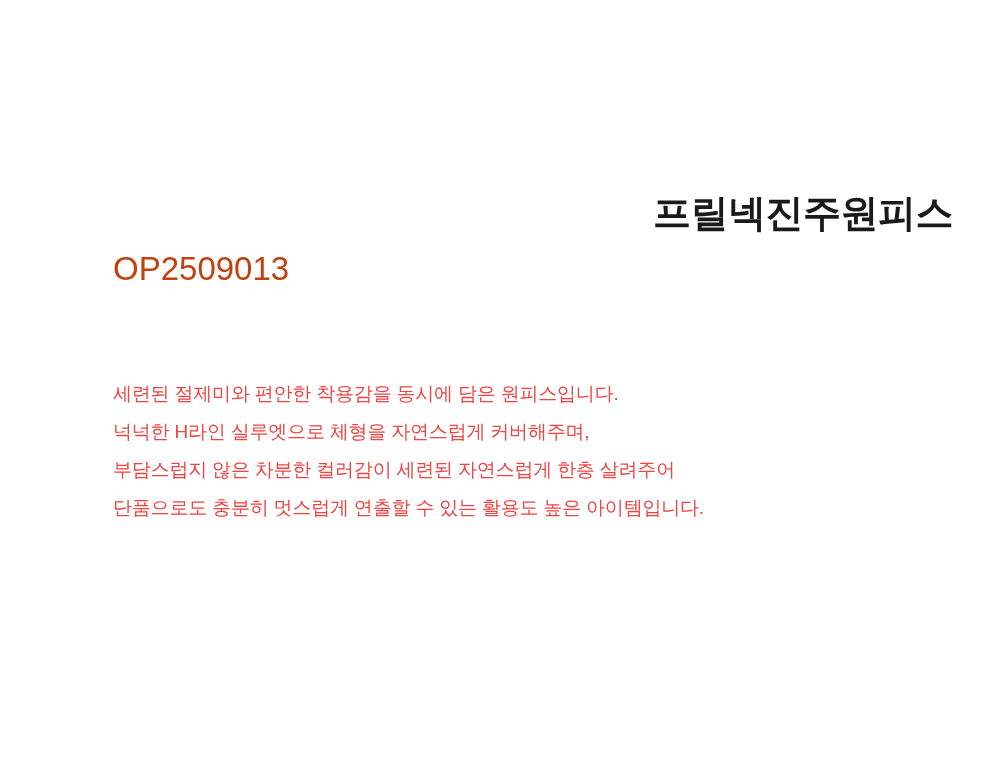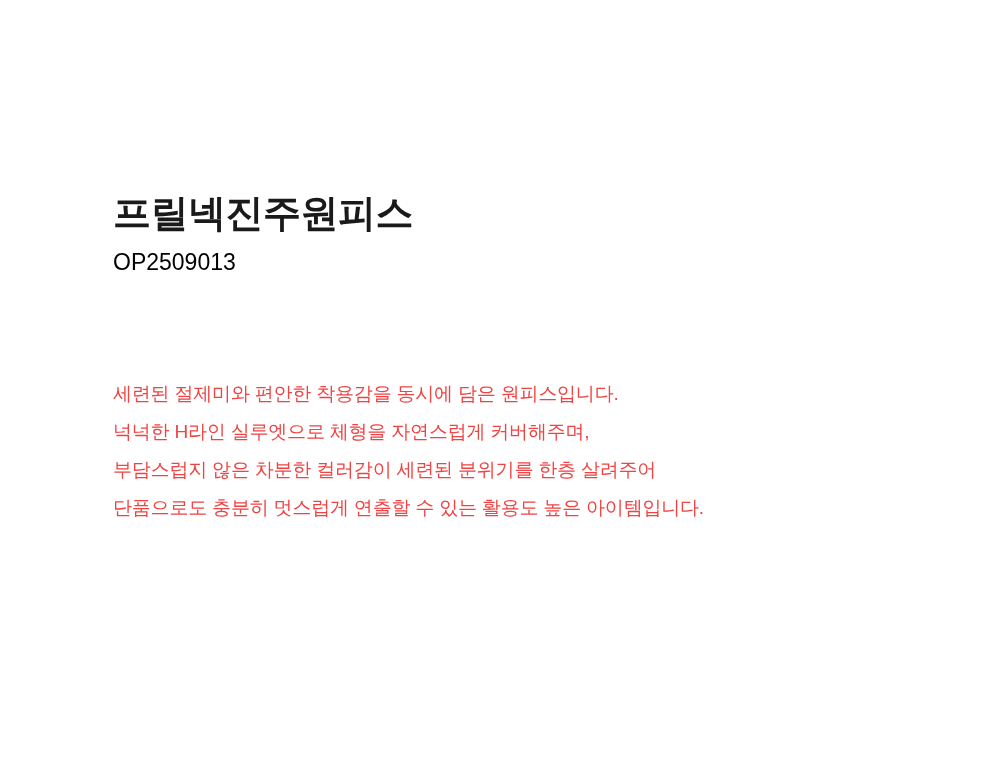--- a/index.html
+++ b/index.html
@@ -29,26 +29,27 @@
     width: 840px;
   }
 
   .product-title {
     font-size: 38px;
     font-weight: 700;
     color: #1a1a1a;
     letter-spacing: -0.5px;
     line-height: 1.25;
     margin: 0;
+    text-align: right;
   }
 
   .product-code {
-    font-size: 23px;
+    font-size: 33px;
     font-weight: 400;
-    color: #000000;
+    color: #c2410c;
     letter-spacing: 0px;
     line-height: 1.3;
     margin: 10px 0 0 0;
   }
 
   .product-description {
     position: absolute;
     left: 113px;
     top: 375px;
     width: 860px;
@@ -68,17 +69,17 @@
 <div class="page">
 
   <div class="product-header">
     <h1 class="product-title">프릴넥진주원피스</h1>
     <div class="product-code">OP2509013</div>
   </div>
 
   <div class="product-description">
     <div class="desc-line">세련된 절제미와 편안한 착용감을 동시에 담은 원피스입니다.</div>
     <div class="desc-line">넉넉한 H라인 실루엣으로 체형을 자연스럽게 커버해주며,</div>
-    <div class="desc-line">부담스럽지 않은 차분한 컬러감이 세련된 분위기를 한층 살려주어</div>
+    <div class="desc-line">부담스럽지 않은 차분한 컬러감이 세련된 자연스럽게 한층 살려주어</div>
     <div class="desc-line">단품으로도 충분히 멋스럽게 연출할 수 있는 활용도 높은 아이템입니다.</div>
   </div>
 
 </div>
 
 </body></html>

